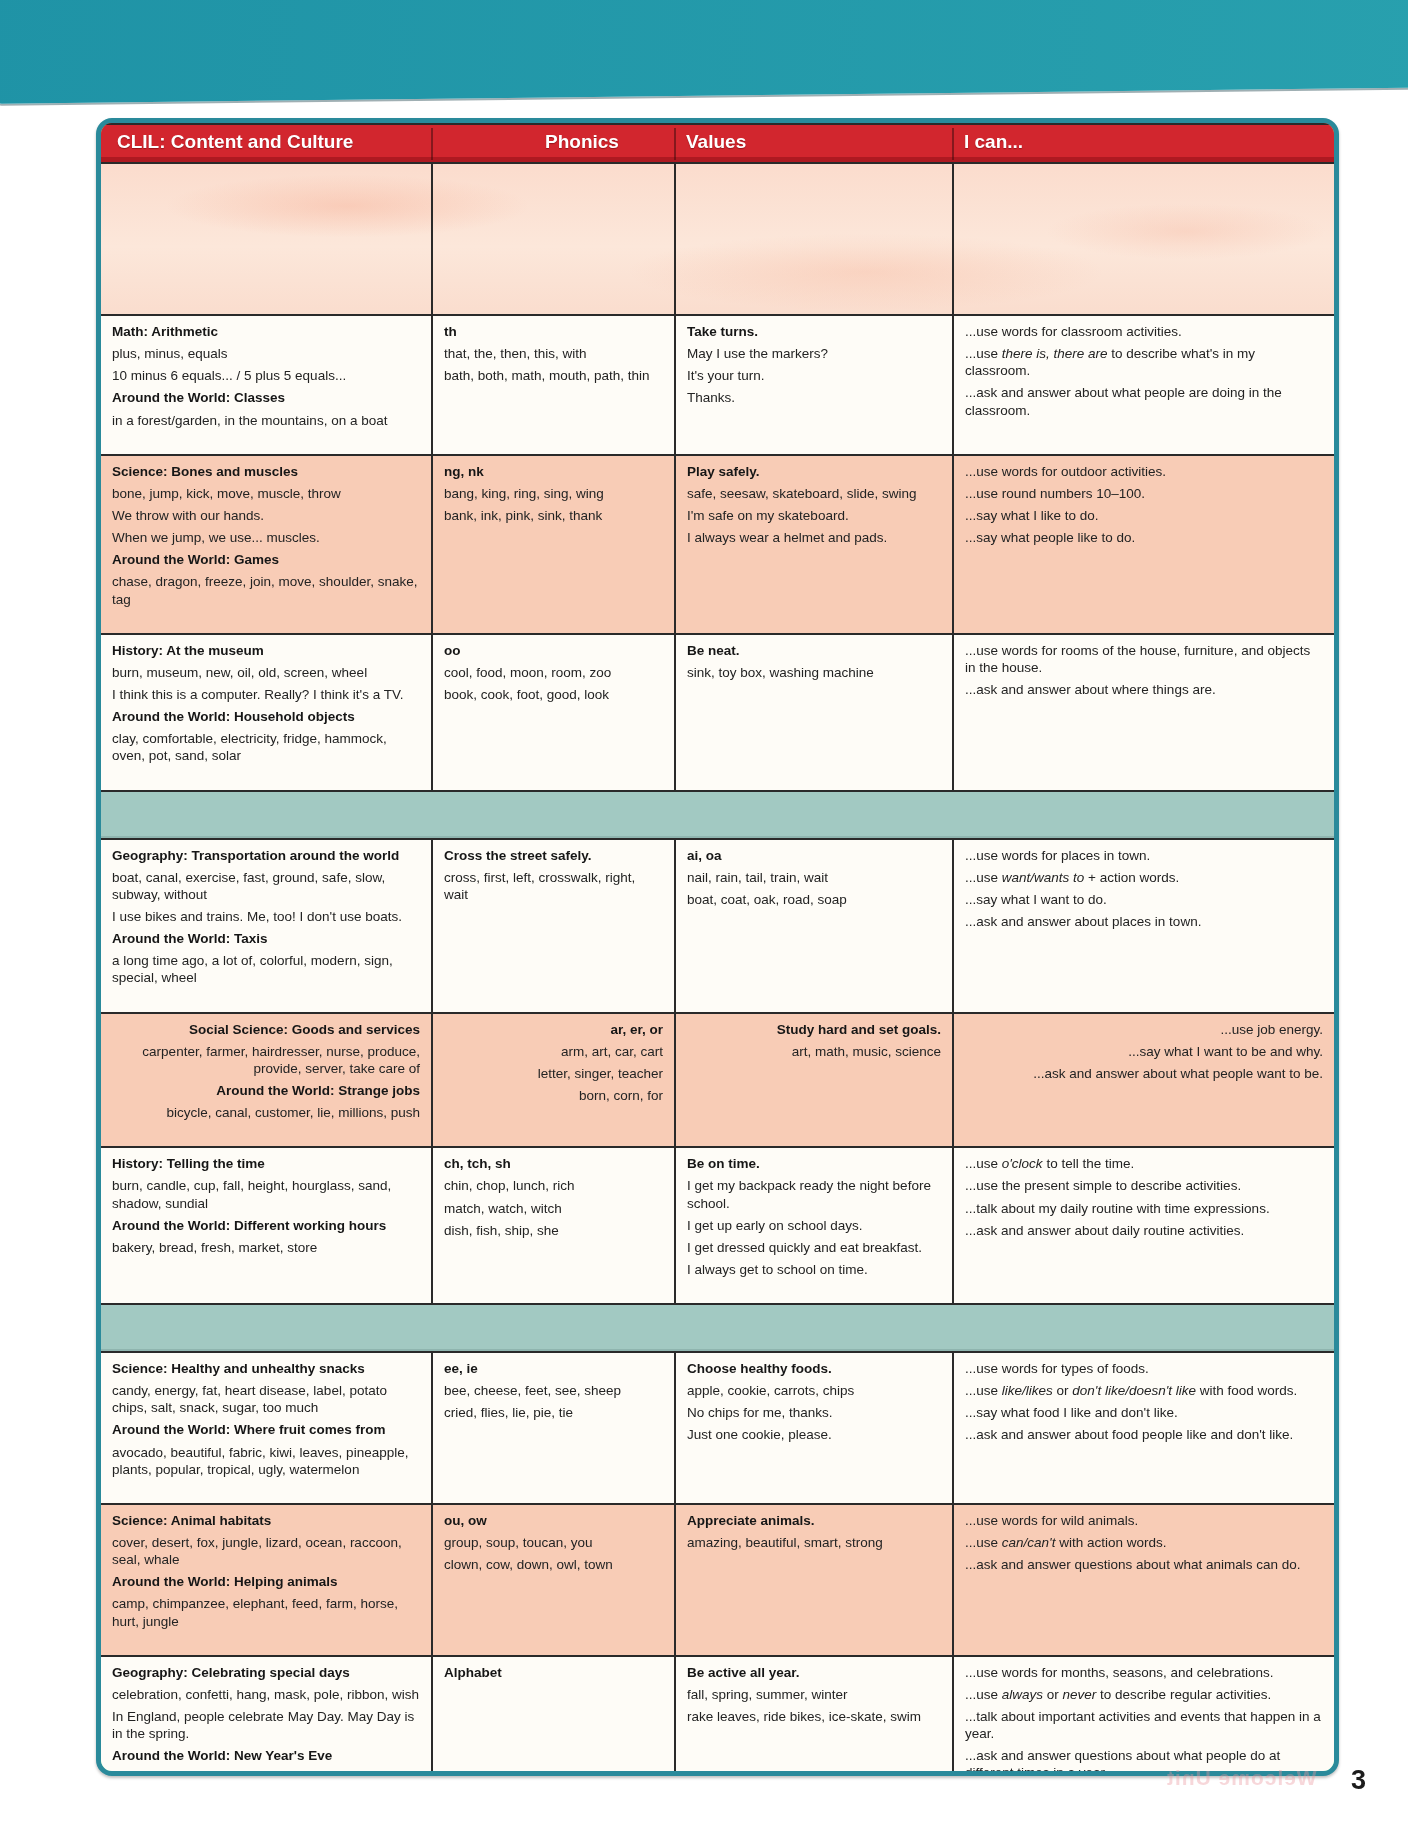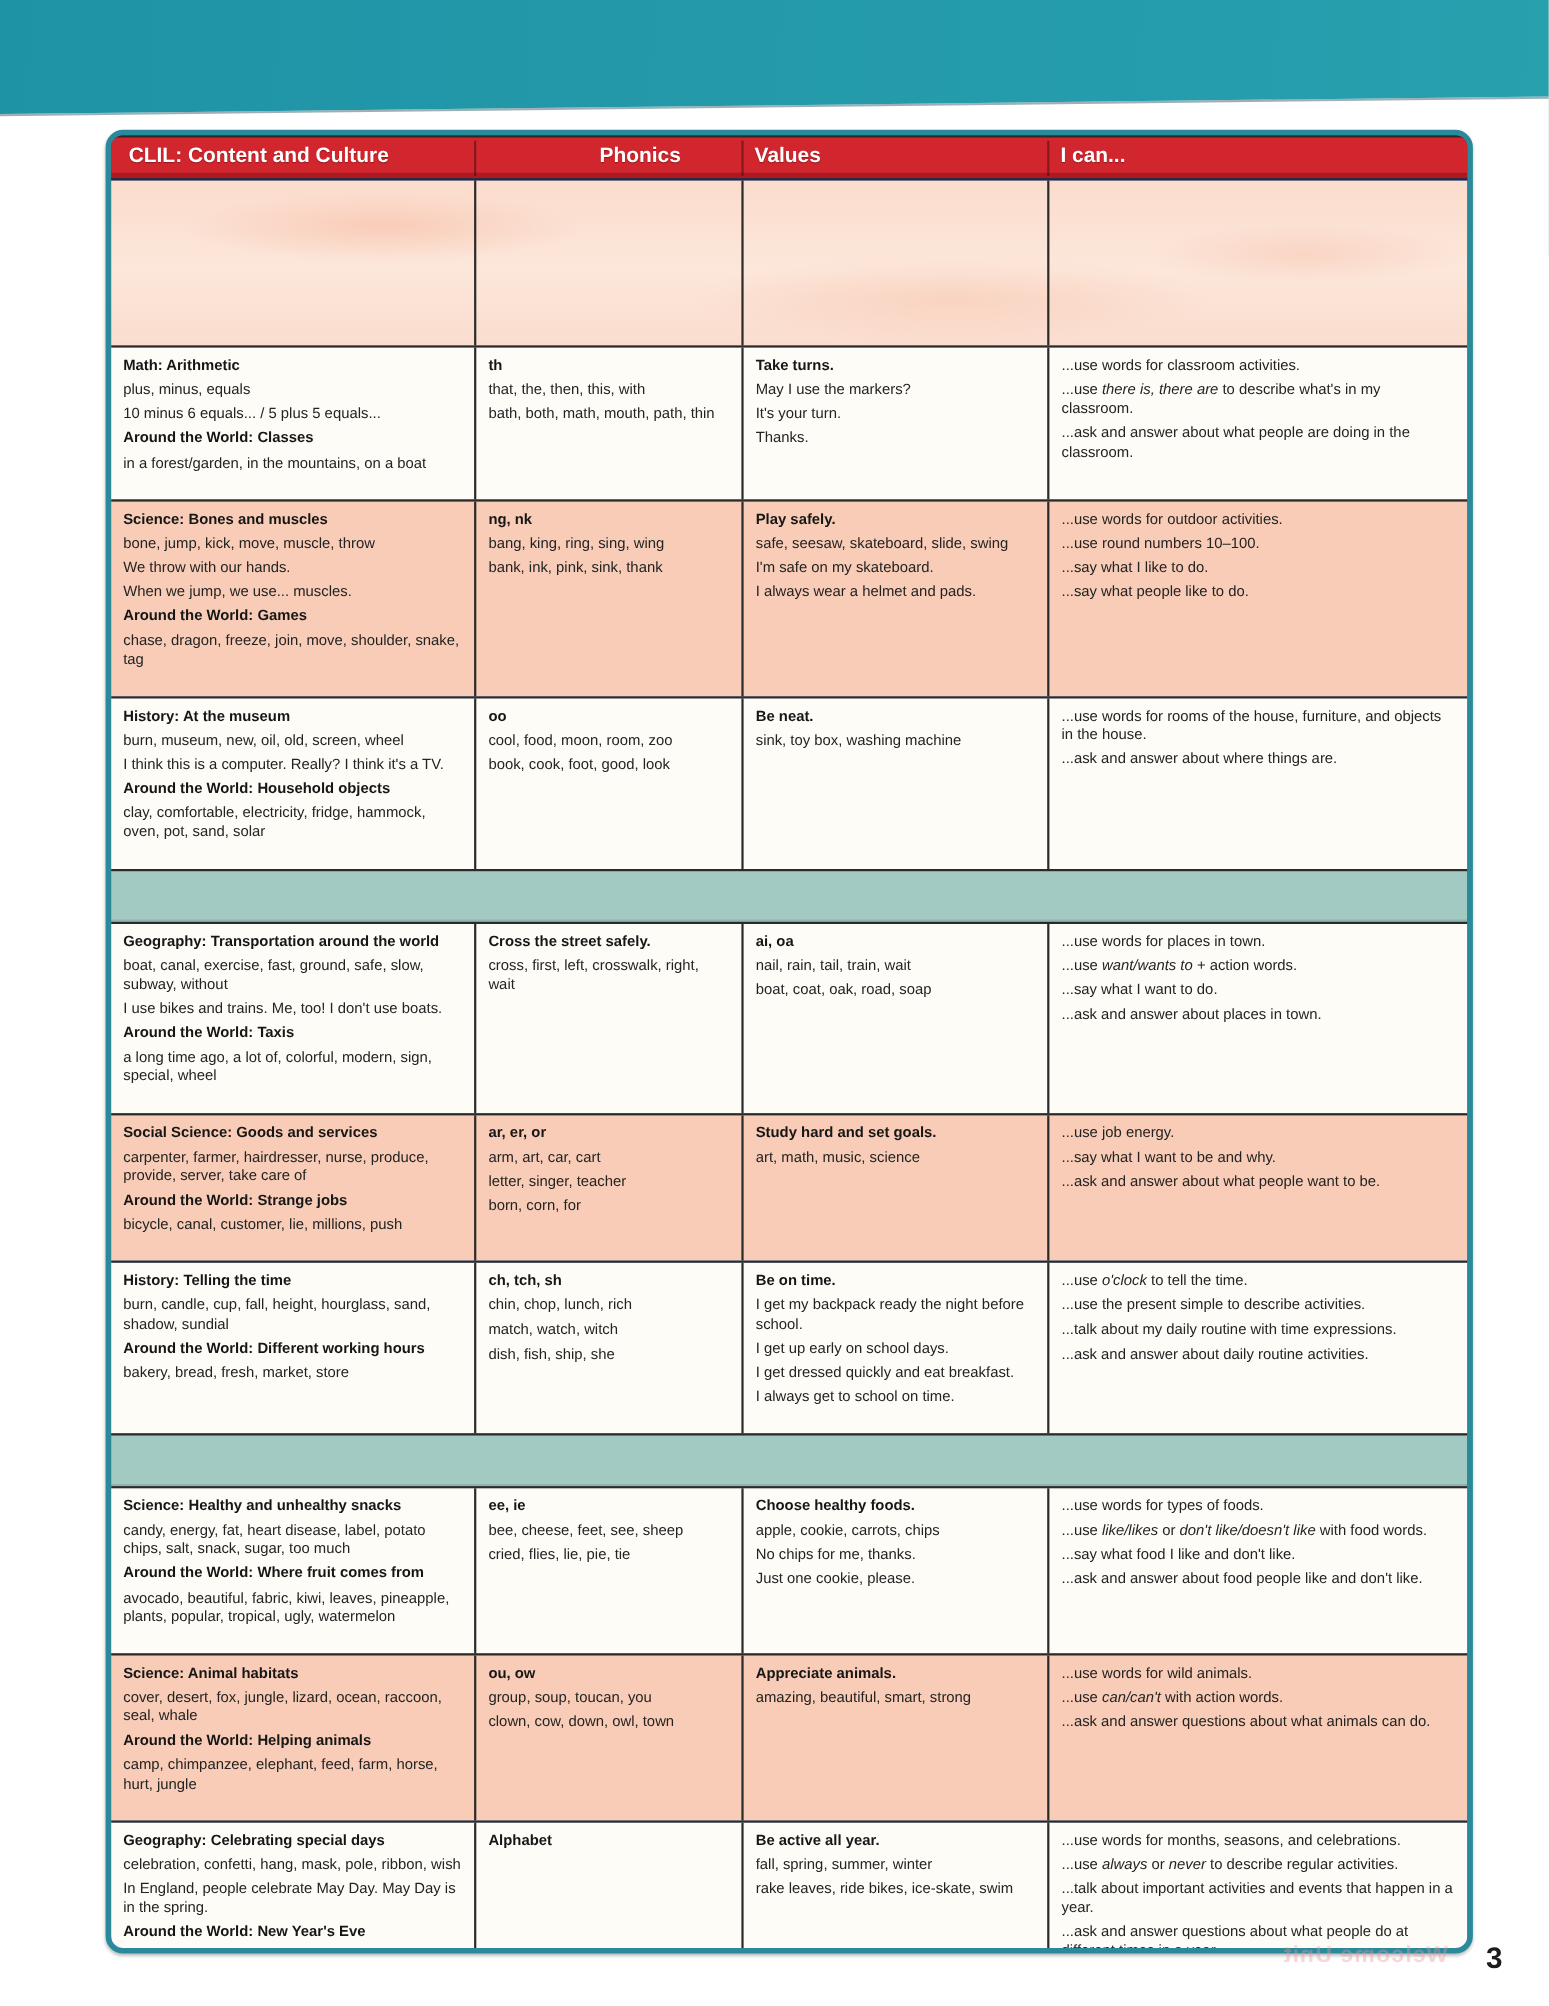--- a/index.html
+++ b/index.html
@@ -8,21 +8,21 @@
 
   
   .top-band{position:absolute;top:-16px;left:-28px;width:1470px;height:120px;
     background:linear-gradient(93deg,var(--page-band-teal,#1f93a6) 0%,#28a0ae 100%);
     transform:rotate(-0.65deg);transform-origin:left bottom;
     border-radius:0 0 20px 30px;box-shadow:0 2px 0 rgba(15,55,65,.4);}
 
   
   .table-wrap{position:absolute;left:96px;top:118px;width:1233px;height:1648px;
     border:5px solid var(--table-border-teal,#2a8a9b);border-radius:16px;
-    background:#1d4ed8;overflow:hidden;display:flex;flex-direction:column;
+    background:#86efac;overflow:hidden;display:flex;flex-direction:column;
     box-shadow:0 2px 3px rgba(0,0,0,.25);}
 
   .trow.header{display:grid;grid-template-columns:332px 243px 278px 1fr;
     background:var(--header-red,#d2262e);
     box-shadow:inset 0 -5px 0 rgba(130,12,18,.45);min-height:37px;align-items:center;}
   .hcell{color:#fff;font-weight:700;font-size:19px;padding:3px 10px 7px;
     text-shadow:0 1px 1px rgba(110,10,15,.6);border-right:2px solid rgba(55,10,12,.5);}
   .hcell:last-child{border-right:none;}
   .h-clil{padding-left:16px;}
   .h-phonics{padding-left:112px;}
@@ -47,21 +47,21 @@
   .divider{background:var(--divider-teal,#a2c9c2);min-height:46px;
       box-shadow:inset 0 -2px 0 rgba(40,70,65,.15);}
   .spacer{background:#fffdf9;min-height:46px;}
 
   
   .tbody > :nth-child(1){min-height:150px;}
   .tbody > :nth-child(2){min-height:126px;}
   .tbody > :nth-child(3){min-height:134px;}
   .tbody > :nth-child(4){min-height:154px;}
   .tbody > :nth-child(6){min-height:156px;}
-  .tbody > :nth-child(7){min-height:122px;}
+  .tbody > :nth-child(7){min-height:122px;text-align:right;}
   .tbody > :nth-child(8){min-height:132px;}
   .tbody > :nth-child(10){min-height:136px;}
   .tbody > :nth-child(11){min-height:124px;}
   .tbody > :nth-child(12){min-height:136px;}
 
   .pagenum{position:absolute;right:42px;bottom:28px;font-size:27px;font-weight:700;color:#1c1c1c;}
   .ghost{position:absolute;right:92px;bottom:34px;transform:scaleX(-1);
      color:rgba(233,150,158,.38);font-size:21px;font-weight:700;letter-spacing:1px;}
 </style>
 </head>

